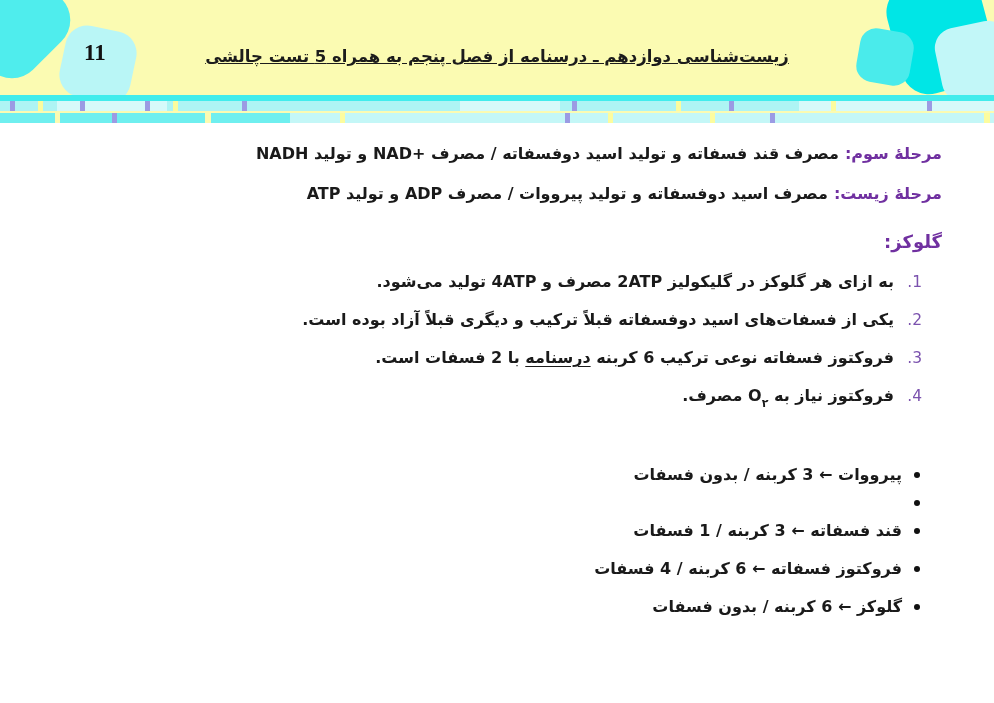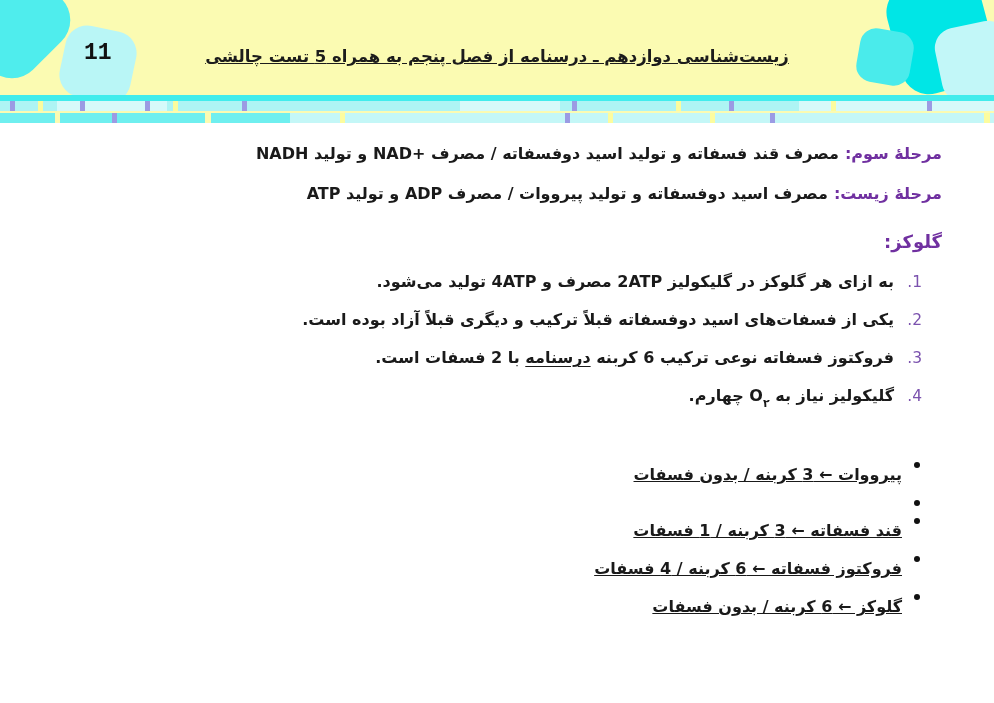--- a/index.html
+++ b/index.html
@@ -9,21 +9,21 @@
   }
   
   .header{
     position:absolute;left:0;top:0;width:994px;height:95px;
     background:var(--header_bg);overflow:hidden;
   }
   .deco{position:absolute;}
   .sq{border-radius:30px;}
   .page-number{
     position:absolute;left:84px;top:40px;
-    font-family:Liberation Mono, monospace;font-weight:bold;font-size:23px;color:#111;
+    font-family:Liberation Serif, serif;font-weight:bold;font-size:23px;color:#111;
   }
   .doc-title{
     position:absolute;left:0;right:0;top:47px;text-align:center;direction:rtl;
     font-weight:bold;font-size:16.5px;color:#1c1c1c;letter-spacing:0;text-decoration:underline;
   }
   
   .band{position:absolute;left:0;top:95px;width:994px;height:28px;background:var(--header_bg);}
   .band-a{position:absolute;left:0;top:0;width:994px;height:6px;background:var(--band_cyan);}
   .band-b{position:absolute;left:0;top:6px;width:994px;height:10px;background:#AEF4F4;}
   .band-c{position:absolute;left:0;top:18px;width:994px;height:10px;background:#C4F7F7;}
@@ -36,21 +36,21 @@
   }
   .stage-line{line-height:27px;margin-bottom:13px;}
   .stage-label{color:var(--heading_purple);margin-left:6px;}
   .notes-heading{color:var(--heading_purple);font-size:18px;line-height:25px;margin:22px 0 14px 0;}
   .note-item{display:flex;direction:rtl;line-height:28px;margin-bottom:10px;padding-right:20px;}
   .note-marker{flex:none;width:28px;color:var(--number_purple);font-weight:normal;font-size:15.5px;}
   .note-text{flex:1;}
   .note-text .und{text-decoration:underline;text-underline-offset:3px;}
   .note-text sub{font-size:11px;position:relative;bottom:-2px;}
   .mol-list{margin-top:46px;padding-right:22px;}
-  .mol-item{display:flex;direction:rtl;align-items:flex-start;line-height:26px;margin-bottom:12px;text-decoration:underline;}
+  .mol-item{display:flex;direction:rtl;align-items:center;line-height:26px;margin-bottom:12px;}
   .bullet-dot{flex:none;width:6px;height:6px;border-radius:50%;background:#111;margin-left:12px;}
 </style>
 </head>
 <body>
 
 <div class="page">
 
   <div class="header">
 
     <div class="deco sq" style="left:-38px;top:-30px;width:100px;height:100px;background:var(--cyan_medium);transform:rotate(45deg);"></div>
@@ -122,21 +122,21 @@
         <span class="note-text"><span>یکی از فسفات‌های اسید دوفسفاته قبلاً ترکیب و دیگری قبلاً آزاد بوده است.</span></span>
       </div>
 
       <div class="note-item">
         <span class="note-marker"><span>3</span><span>.</span></span>
         <span class="note-text"><span>فروکتوز فسفاته نوعی ترکیب 6 کربنه </span><span class="und">درسنامه</span><span> با 2 فسفات است.</span></span>
       </div>
 
       <div class="note-item">
         <span class="note-marker"><span>4</span><span>.</span></span>
-        <span class="note-text"><span>گلیکولیز نیاز به </span><span>O</span><sub>۲</sub><span> چهارم.</span></span>
+        <span class="note-text"><span>فروکتوز نیاز به </span><span>O</span><sub>۲</sub><span> مصرف.</span></span>
       </div>
 
     </div>
 
     <div class="mol-list">
       <div class="mol-item">
         <span class="bullet-dot"></span>
         <span>پیرووات ← 3 کربنه / بدون فسفات</span>
       </div>
       <div class="mol-item">

